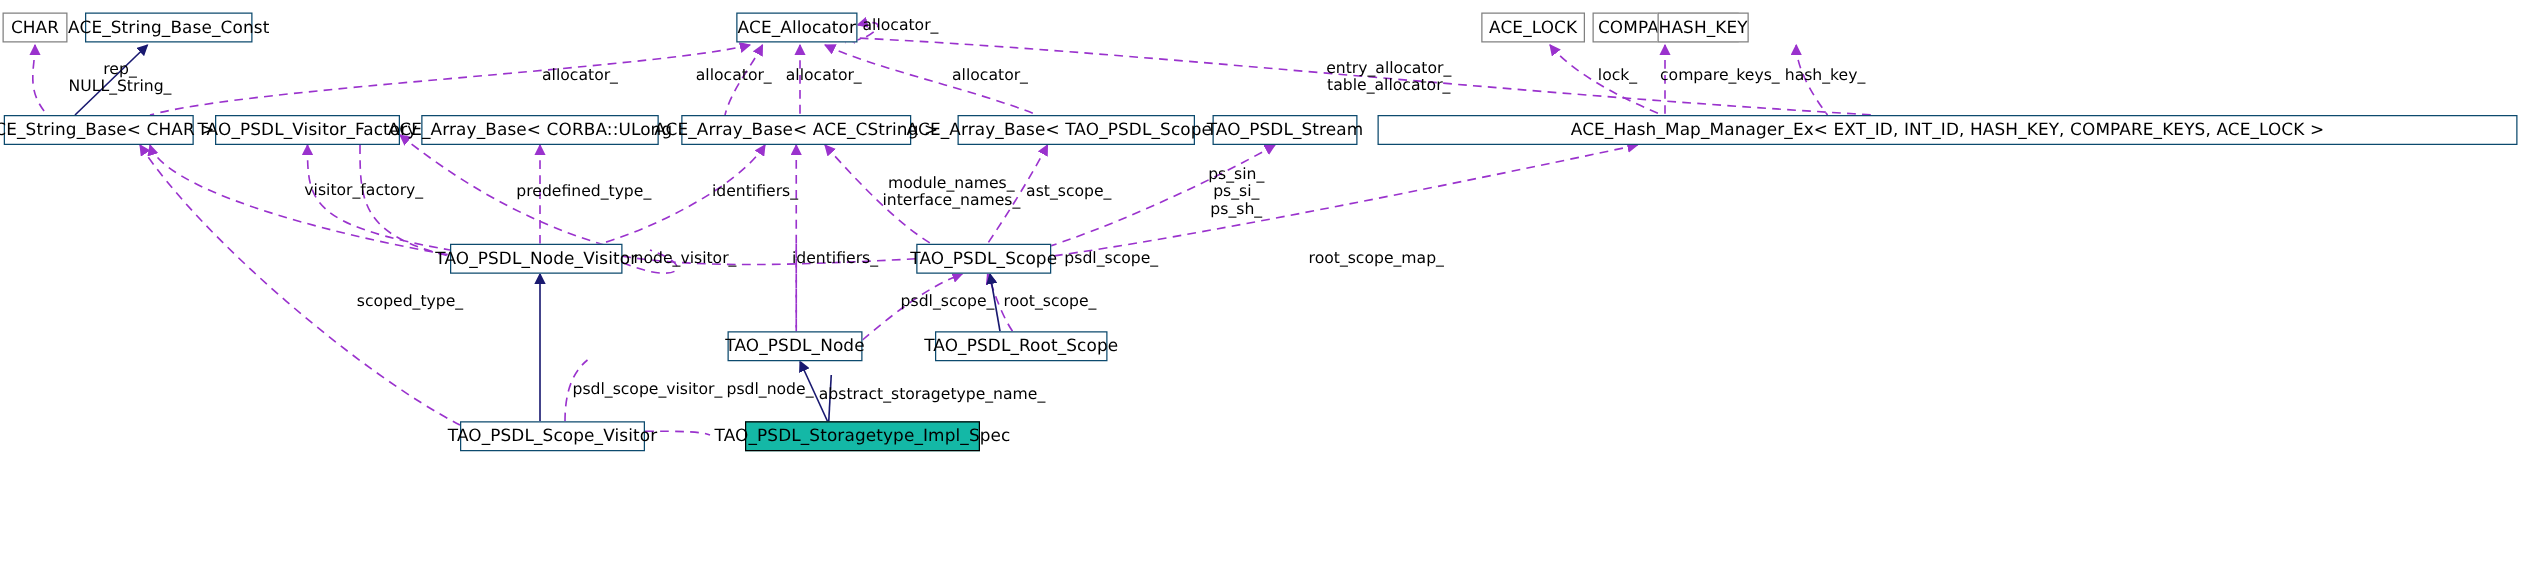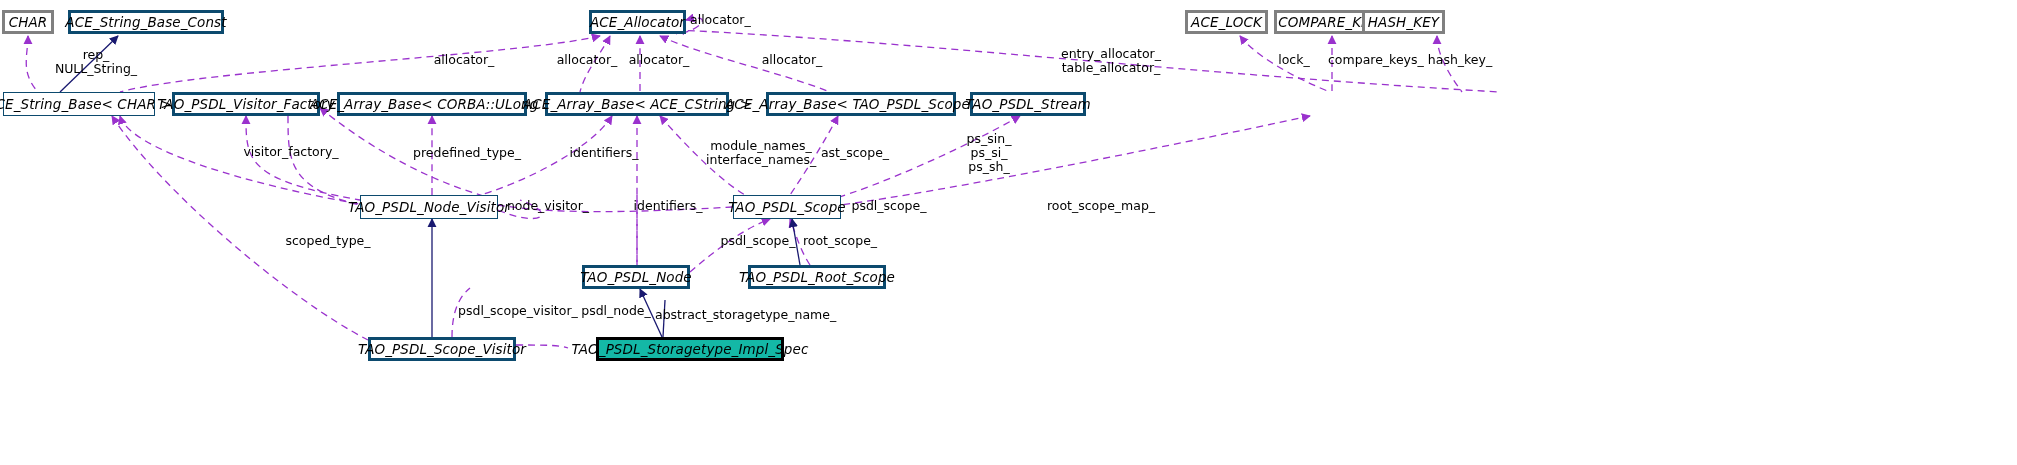--- a/index.html
+++ b/index.html
@@ -3,28 +3,27 @@
 <meta charset="utf-8">
 <style>
   html,body{margin:0;padding:0;background:#ffffff;}
   body{font-family:"DejaVu Sans","Liberation Sans",sans-serif;}
   #canvas{position:relative;width:2017px;height:465px;overflow:hidden;background:#ffffff;}
   svg#edges{position:absolute;left:0;top:0;width:2017px;height:465px;pointer-events:none;}
   .node{
     position:absolute;
     box-sizing:border-box;
     background:#ffffff;
-    border:3px solid #0c4a6e;
+    border:1px solid #0c4a6e;
     display:flex;align-items:center;justify-content:center;
     font-size:13.5px;
     color:#000000;
     white-space:nowrap;
     letter-spacing:.1px;
     height:24px;
-    font-style:italic;
   }
   .node.gray{border-color:#808080;}
   .node.filled{background:#14b8a6;border-color:#000000;margin-left:28px;}
   .node.thick{border-width:1.6px;}
   .edge-label{
     position:absolute;
     font-size:12.5px;
     color:#000000;
     white-space:pre;
     line-height:14px;
@@ -103,32 +102,33 @@
 
       <path d="M662,337 L640,289" marker-end="url(#arrNavy)"></path>
 
       <path d="M800,265 L792,219" marker-end="url(#arrNavy)"></path>
 
       <path d="M663,337 L665,300"></path>
     </g>
   </svg>
 
   <div class="node gray" style="left:2px;top:10px;width:52px;">CHAR</div>
-  <div class="node" style="left:68px;top:10px;width:156px;">ACE_String_Base_Const</div>
+  <div class="node" style="left:68px;top:10px;width:134px;">ACE_String_Base_Const</div>
   <div class="node" style="left:589px;top:10px;width:97px;">ACE_Allocator</div>
   <div class="node gray" style="left:1185px;top:10px;width:83px;text-align:right;">ACE_LOCK</div>
   <div class="node gray" style="left:1274px;top:10px;width:117px;">COMPARE_KEYS</div>
-  <div class="node gray" style="left:1362px;top:10px;width:83px;">HASH_KEY</div>
+  <div class="node gray" style="left:1326px;top:10px;width:73px;">HASH_KEY</div>
 
   <div class="node thick" style="left:3px;top:92px;width:152px;">ACE_String_Base&lt; CHAR &gt;</div>
   <div class="node" style="left:172px;top:92px;width:148px;">TAO_PSDL_Visitor_Factory</div>
   <div class="node" style="left:337px;top:92px;width:190px;">ACE_Array_Base&lt; CORBA::ULong &gt;</div>
   <div class="node" style="left:545px;top:92px;width:184px;">ACE_Array_Base&lt; ACE_CString &gt;</div>
   <div class="node" style="left:766px;top:92px;width:190px;">ACE_Array_Base&lt; TAO_PSDL_Scope * &gt;</div>
   <div class="node" style="left:970px;top:92px;width:116px;">TAO_PSDL_Stream</div>
+  <div class="node" style="left:1102px;top:92px;width:912px;">ACE_Hash_Map_Manager_Ex&lt; EXT_ID, INT_ID, HASH_KEY, COMPARE_KEYS, ACE_LOCK &gt;</div>
 
   <div class="node thick" style="left:360px;top:195px;width:138px;">TAO_PSDL_Node_Visitor</div>
   <div class="node thick" style="left:733px;top:195px;width:108px;">TAO_PSDL_Scope</div>
 
   <div class="node" style="left:582px;top:265px;width:108px;">TAO_PSDL_Node</div>
   <div class="node" style="left:748px;top:265px;width:138px;">TAO_PSDL_Root_Scope</div>
 
   <div class="node" style="left:368px;top:337px;width:148px;">TAO_PSDL_Scope_Visitor</div>
   <div class="node filled" style="left:568px;top:337px;width:188px;">TAO_PSDL_Storagetype_Impl_Spec</div>
 

